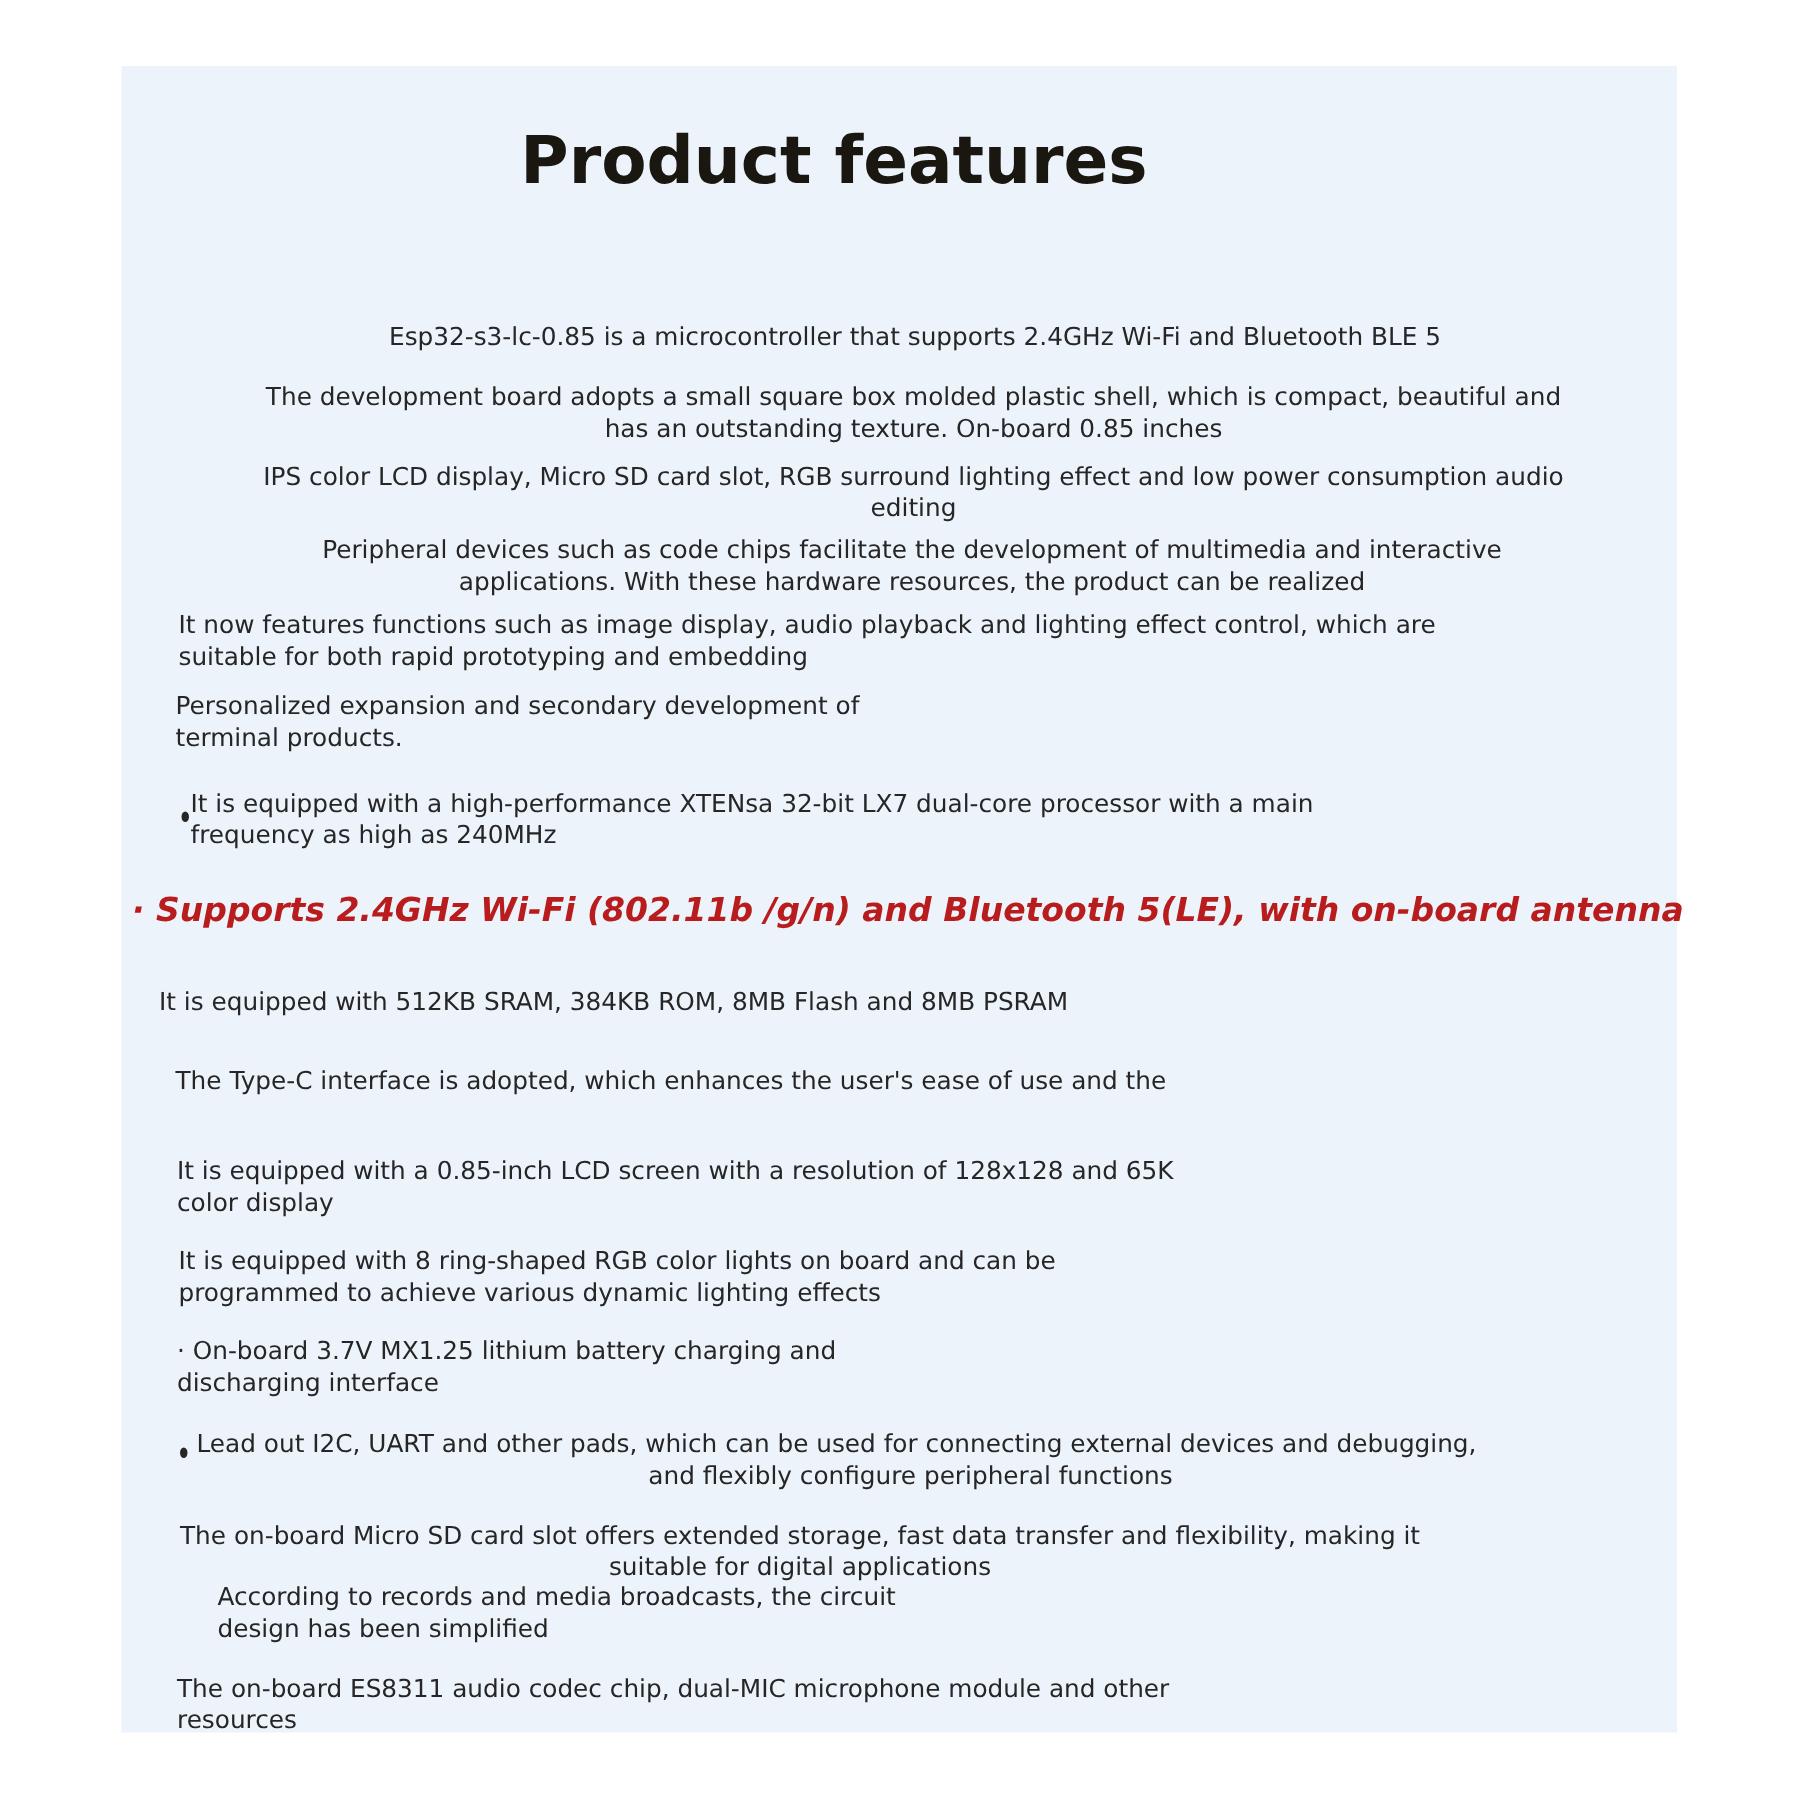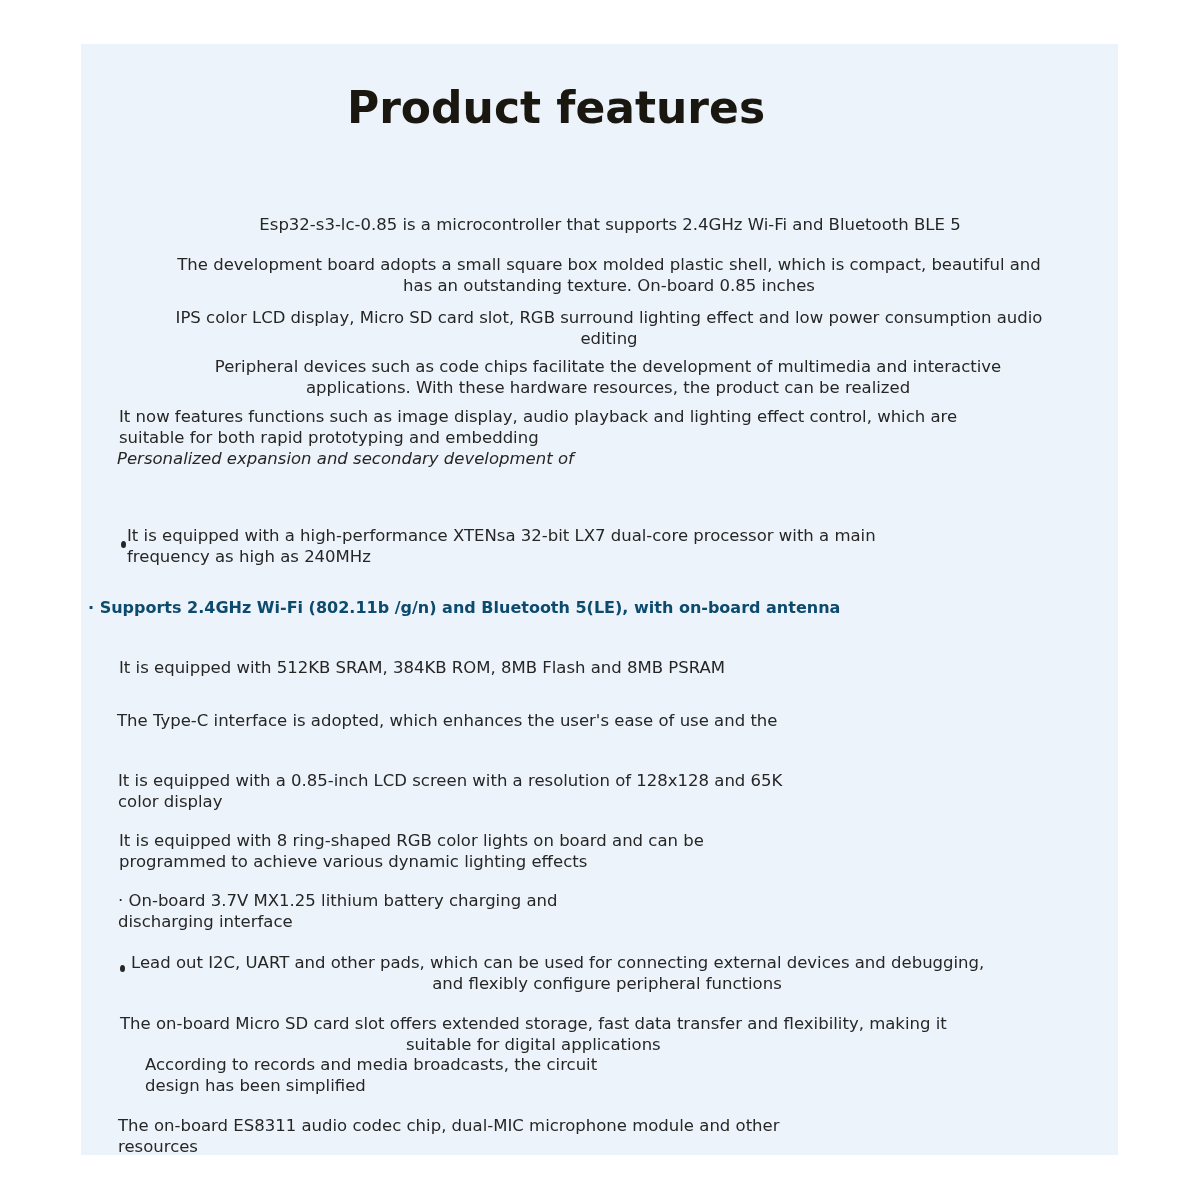--- a/index.html
+++ b/index.html
@@ -39,24 +39,25 @@
       position: absolute;
       font-size: 16.5px;
       line-height: 21px;
       color: #262626;
       white-space: nowrap;
     }
     .center {
       text-align: center;
     }
     .bold-big {
-      font-size: 16px;
+      font-size: 22px;
       font-weight: bold;
       line-height: 28px;
-      color: #0c4a6e;
+      color: #b91c1c;
+      font-style: italic;
     }
     .dot {
       display: inline-block;
     }
     .blob {
       position: absolute;
       width: 5px;
       height: 7px;
       border-radius: 50%;
       background: #262626;
@@ -86,36 +87,37 @@
 <div class="p center" style="left:0;width:1216px;top:356px;">
   <div>Peripheral devices such as code chips facilitate the development of multimedia and interactive</div>
   <div>applications. With these hardware resources, the product can be realized</div>
 </div>
 
 <div class="p" style="left:119px;top:406px;">
   <div>It now features functions such as image display, audio playback and lighting effect control, which are</div>
   <div>suitable for both rapid prototyping and embedding</div>
 </div>
 
-<div class="p" style="left:117px;top:448px;font-style:italic;">
+<div class="p" style="left:117px;top:460px;">
   <div>Personalized expansion and secondary development of</div>
+  <div>terminal products.</div>
 </div>
 
 <span class="blob" style="left:121px;top:541px;"></span>
 <div class="p" style="left:127px;top:525px;">
   <div>It is equipped with a high-performance XTENsa 32-bit LX7 dual-core processor with a main</div>
   <div>frequency as high as 240MHz</div>
 </div>
 
 <div class="p bold-big" style="left:88px;top:594px;">
   <span class="dot">·</span>
   <span>Supports 2.4GHz Wi-Fi (802.11b /g/n) and Bluetooth 5(LE), with on-board antenna</span>
 </div>
 
-<div class="p" style="left:119px;top:657px;">
+<div class="p" style="left:106px;top:657px;">
   <div>It is equipped with 512KB SRAM, 384KB ROM, 8MB Flash and 8MB PSRAM</div>
 </div>
 
 <div class="p" style="left:117px;top:710px;">
   <div>The Type-C interface is adopted, which enhances the user's ease of use and the</div>
 </div>
 
 <div class="p" style="left:118px;top:770px;">
   <div>It is equipped with a 0.85-inch LCD screen with a resolution of 128x128 and 65K</div>
   <div>color display</div>

